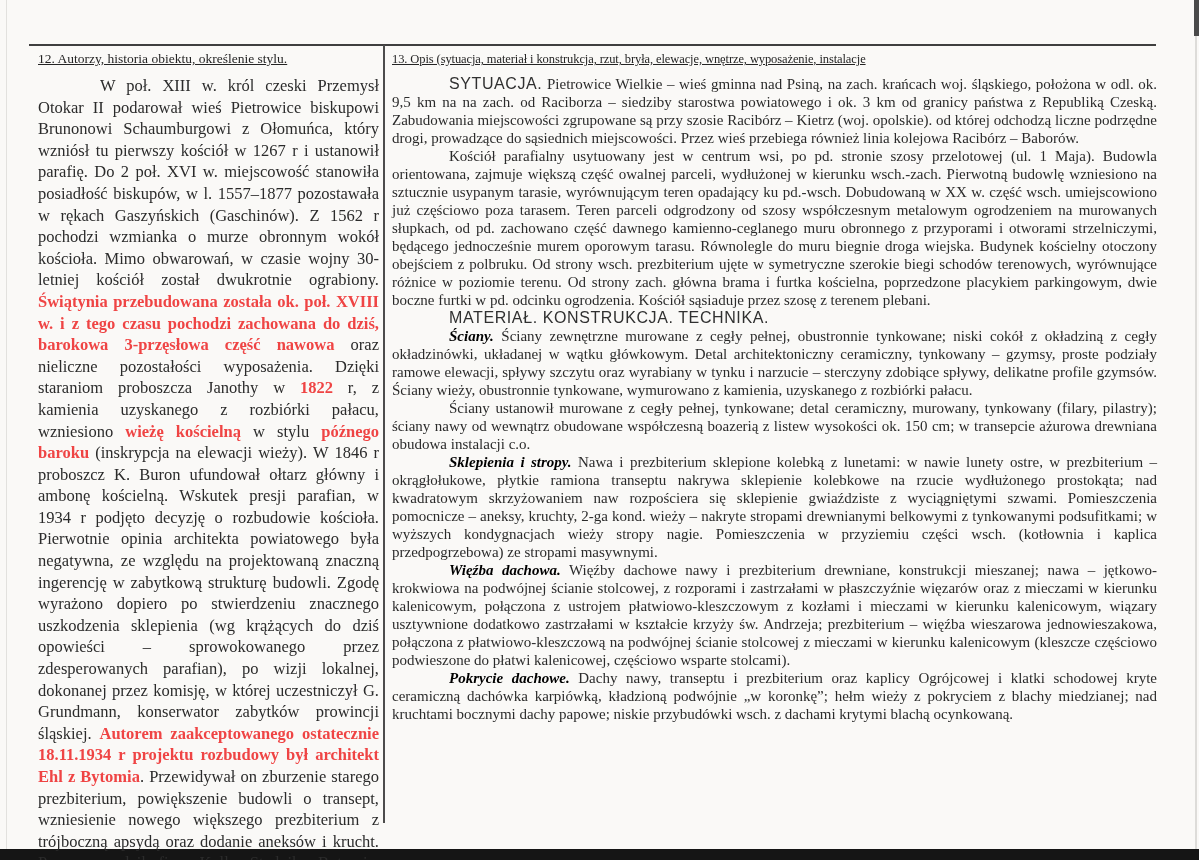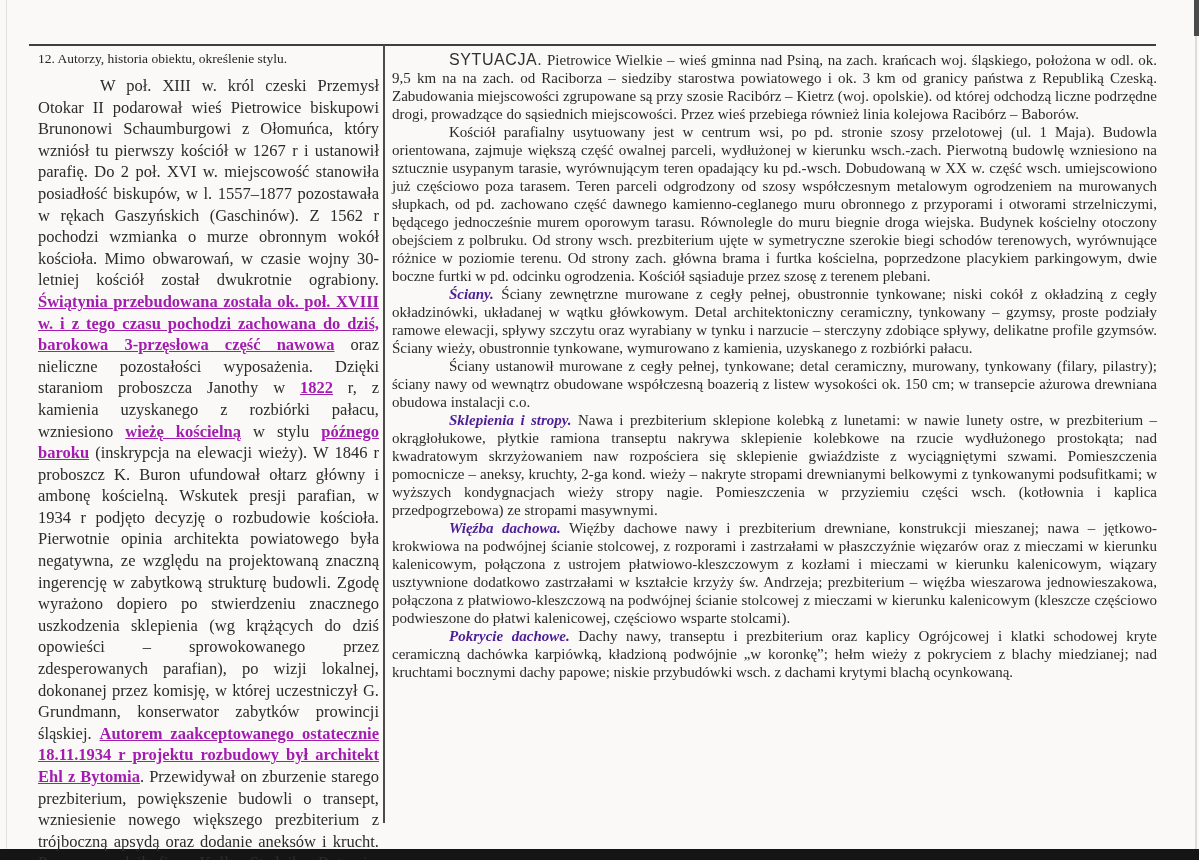--- a/index.html
+++ b/index.html
@@ -29,43 +29,44 @@
   .col-left  { left: 38px;  width: 341px; }
   .col-right { left: 392px; width: 765px; }
 
   .col-header {
     font-size: 13.5px;
     line-height: 16px;
     color: #242424;
     margin-bottom: 8px;
     white-space: nowrap;
     overflow: hidden;
+    text-decoration: underline;
   }
   .col-right .col-header { font-size: 12.5px; letter-spacing: -0.1px; }
 
   .para {
     margin: 0;
     text-align: justify;
     text-indent: 62px;
   }
   .col-left .para {
     font-size: 16.5px;
     line-height: 21.6px;
   }
   .col-right .para {
     font-size: 15px;
     line-height: 18px;
     text-indent: 57px;
   }
 
   
   .r-normal     { }
-  .r-bold       { font-weight: bold; color:#a21caf;text-decoration:underline; }
+  .r-bold       { font-weight: bold; color:#ef4444; }
   .r-italic     { }
-  .r-bolditalic { font-weight: bold; font-style: italic; color:#4c1d95; }
+  .r-bolditalic { font-weight: bold; font-style: italic; color:#000000; }
   .r-sans       { font-family: "Liberation Sans", sans-serif; letter-spacing: 0.6px; color:#303030; }
   .col-right .r-sans { font-size: 16px; }
 </style>
 </head>
 <body>
 
 <div class="page">
 
   <div class="edge-left"></div>
   <div class="edge-right"></div>
@@ -75,23 +76,25 @@
   <div class="bottom-band"></div>
 
   <div class="col col-left">
     <div class="col-header">12. Autorzy, historia obiektu, określenie stylu.</div>
     <div class="col-body">
         <p class="para"><span class="r-normal">W poł. XIII w. król czeski Przemysł Otokar II podarował wieś Pietrowice biskupowi Brunonowi Schaumburgowi z Ołomuńca, który wzniósł tu pierwszy kościół w 1267 r i ustanowił parafię. Do 2 poł. XVI w. miejscowość stanowiła posiadłość biskupów, w l. 1557–1877 pozostawała w rękach Gaszyńskich (Gaschinów). Z 1562 r pochodzi wzmianka o murze obronnym wokół kościoła. Mimo obwarowań, w czasie wojny 30-letniej kościół został dwukrotnie ograbiony. </span><span class="r-bold">Świątynia przebudowana została ok. poł. XVIII w. i z tego czasu pochodzi zachowana do dziś, barokowa 3-przęsłowa część nawowa</span><span class="r-normal"> oraz nieliczne pozostałości wyposażenia. Dzięki staraniom proboszcza Janothy w </span><span class="r-bold">1822</span><span class="r-normal"> r, z kamienia uzyskanego z rozbiórki pałacu, wzniesiono </span><span class="r-bold">wieżę kościelną</span><span class="r-normal"> w stylu </span><span class="r-bold">późnego baroku</span><span class="r-normal"> (inskrypcja na elewacji wieży). W 1846 r proboszcz K. Buron ufundował ołtarz główny i ambonę kościelną. Wskutek presji parafian, w 1934 r podjęto decyzję o rozbudowie kościoła. Pierwotnie opinia architekta powiatowego była negatywna, ze względu na projektowaną znaczną ingerencję w zabytkową strukturę budowli. Zgodę wyrażono dopiero po stwierdzeniu znacznego uszkodzenia sklepienia (wg krążących do dziś opowieści – sprowokowanego przez zdesperowanych parafian), po wizji lokalnej, dokonanej przez komisję, w której uczestniczył G. Grundmann, konserwator zabytków prowincji śląskiej. </span><span class="r-bold">Autorem zaakceptowanego ostatecznie 18.11.1934 r projektu rozbudowy był architekt Ehl z Bytomia</span><span class="r-normal">. Przewidywał on zburzenie starego prezbiterium, powiększenie budowli o transept, wzniesienie nowego większego prezbiterium z trójboczną apsydą oraz dodanie aneksów i krucht. Prace prowadziła firma Koller–Stadnik z Bytomia, roboty dekarskie wykonała firma Wincentego Praktora z Głogówka. Konsekracji nowej świątyni dokonał sufragan ołomuniecki bp Schenzel. W czasie działań wojennych w 1945 r kościół uległ uszkodzeniom dachów i sklepień, zestrzelono również hełm wieży i sygnaturkę (do tej pory nie zrekonstruowaną).</span></p>
       </div>
   </div>
 
   <div class="col col-right">
+    <div class="col-header">13. Opis (sytuacja, materiał i konstrukcja, rzut, bryła, elewacje, wnętrze, wyposażenie, instalacje</div>
     <div class="col-body">
         <p class="para"><span class="r-sans">SYTUACJA.</span><span class="r-normal"> Pietrowice Wielkie – wieś gminna nad Psiną, na zach. krańcach woj. śląskiego, położona w odl. ok. 9,5 km na na zach. od Raciborza – siedziby starostwa powiatowego i ok. 3 km od granicy państwa z Republiką Czeską. Zabudowania miejscowości zgrupowane są przy szosie Racibórz – Kietrz (woj. opolskie). od której odchodzą liczne podrzędne drogi, prowadzące do sąsiednich miejscowości. Przez wieś przebiega również linia kolejowa Racibórz – Baborów.</span></p>
         <p class="para"><span class="r-normal">Kościół parafialny usytuowany jest w centrum wsi, po pd. stronie szosy przelotowej (ul. 1 Maja). Budowla orientowana,  zajmuje większą część owalnej parceli, wydłużonej w kierunku wsch.-zach. Pierwotną budowlę wzniesiono na sztucznie usypanym tarasie, wyrównującym teren opadający ku pd.-wsch. Dobudowaną w XX w. część wsch. umiejscowiono już częściowo poza tarasem. Teren parceli odgrodzony od szosy współczesnym metalowym ogrodzeniem na murowanych słupkach, od pd. zachowano część dawnego kamienno-ceglanego muru obronnego z przyporami i otworami strzelniczymi, będącego jednocześnie murem oporowym tarasu. Równolegle do muru biegnie droga wiejska. Budynek kościelny otoczony obejściem z polbruku. Od strony wsch. prezbiterium ujęte w symetryczne szerokie biegi schodów terenowych, wyrównujące różnice w poziomie terenu. Od strony zach. główna brama i furtka kościelna, poprzedzone placykiem parkingowym, dwie boczne furtki w pd. odcinku ogrodzenia. Kościół sąsiaduje przez szosę z terenem plebani.</span></p>
+        <p class="para"><span class="r-sans">MATERIAŁ. KONSTRUKCJA. TECHNIKA.</span></p>
         <p class="para"><span class="r-bolditalic">Ściany.</span><span class="r-normal">  </span><span class="r-italic">Ściany zewnętrzne</span><span class="r-normal"> murowane z cegły pełnej, obustronnie tynkowane; niski cokół z okładziną z cegły okładzinówki, układanej w wątku główkowym. Detal architektoniczny ceramiczny, tynkowany – gzymsy, proste podziały ramowe elewacji, spływy szczytu oraz  wyrabiany w tynku i narzucie – sterczyny zdobiące spływy, delikatne profile gzymsów. Ściany wieży, obustronnie tynkowane, wymurowano z kamienia, uzyskanego z rozbiórki pałacu.</span></p>
         <p class="para"><span class="r-italic">Ściany ustanowił</span><span class="r-normal">  murowane z cegły pełnej, tynkowane; detal ceramiczny, murowany, tynkowany (filary, pilastry); ściany nawy od wewnątrz obudowane współczesną boazerią z listew wysokości ok. 150 cm; w transepcie ażurowa drewniana obudowa instalacji c.o.</span></p>
         <p class="para"><span class="r-bolditalic">Sklepienia i stropy.</span><span class="r-normal"> Nawa i prezbiterium sklepione kolebką z lunetami: w nawie lunety ostre, w prezbiterium – okrągłołukowe, płytkie ramiona transeptu nakrywa sklepienie kolebkowe na rzucie wydłużonego prostokąta; nad kwadratowym skrzyżowaniem naw rozpościera się sklepienie gwiaździste z wyciągniętymi szwami. Pomieszczenia pomocnicze – aneksy, kruchty, 2-ga kond. wieży – nakryte stropami drewnianymi belkowymi z tynkowanymi podsufitkami; w wyższych kondygnacjach wieży stropy nagie. Pomieszczenia w przyziemiu części wsch. (kotłownia i kaplica przedpogrzebowa) ze stropami masywnymi.</span></p>
         <p class="para"><span class="r-bolditalic">Więźba dachowa.</span><span class="r-normal">  Więźby dachowe nawy i prezbiterium drewniane, konstrukcji mieszanej; nawa – jętkowo-krokwiowa na podwójnej ścianie stolcowej, z rozporami i zastrzałami w płaszczyźnie więzarów oraz z mieczami w kierunku kalenicowym, połączona z ustrojem płatwiowo-kleszczowym z kozłami i mieczami w kierunku kalenicowym, wiązary usztywnione dodatkowo zastrzałami w kształcie krzyży św. Andrzeja; prezbiterium – więźba wieszarowa jednowieszakowa, połączona z płatwiowo-kleszczową na podwójnej ścianie stolcowej z mieczami w kierunku kalenicowym (kleszcze częściowo podwieszone do płatwi kalenicowej, częściowo wsparte stolcami).</span></p>
         <p class="para"><span class="r-bolditalic">Pokrycie dachowe.</span><span class="r-normal">  Dachy nawy, transeptu i prezbiterium oraz kaplicy Ogrójcowej i klatki schodowej kryte ceramiczną dachówka karpiówką, kładzioną podwójnie „w koronkę”; hełm wieży z pokryciem z blachy miedzianej; nad kruchtami bocznymi dachy papowe; niskie przybudówki wsch. z dachami krytymi blachą ocynkowaną.</span></p>
       </div>
   </div>
 
 </div>
 

